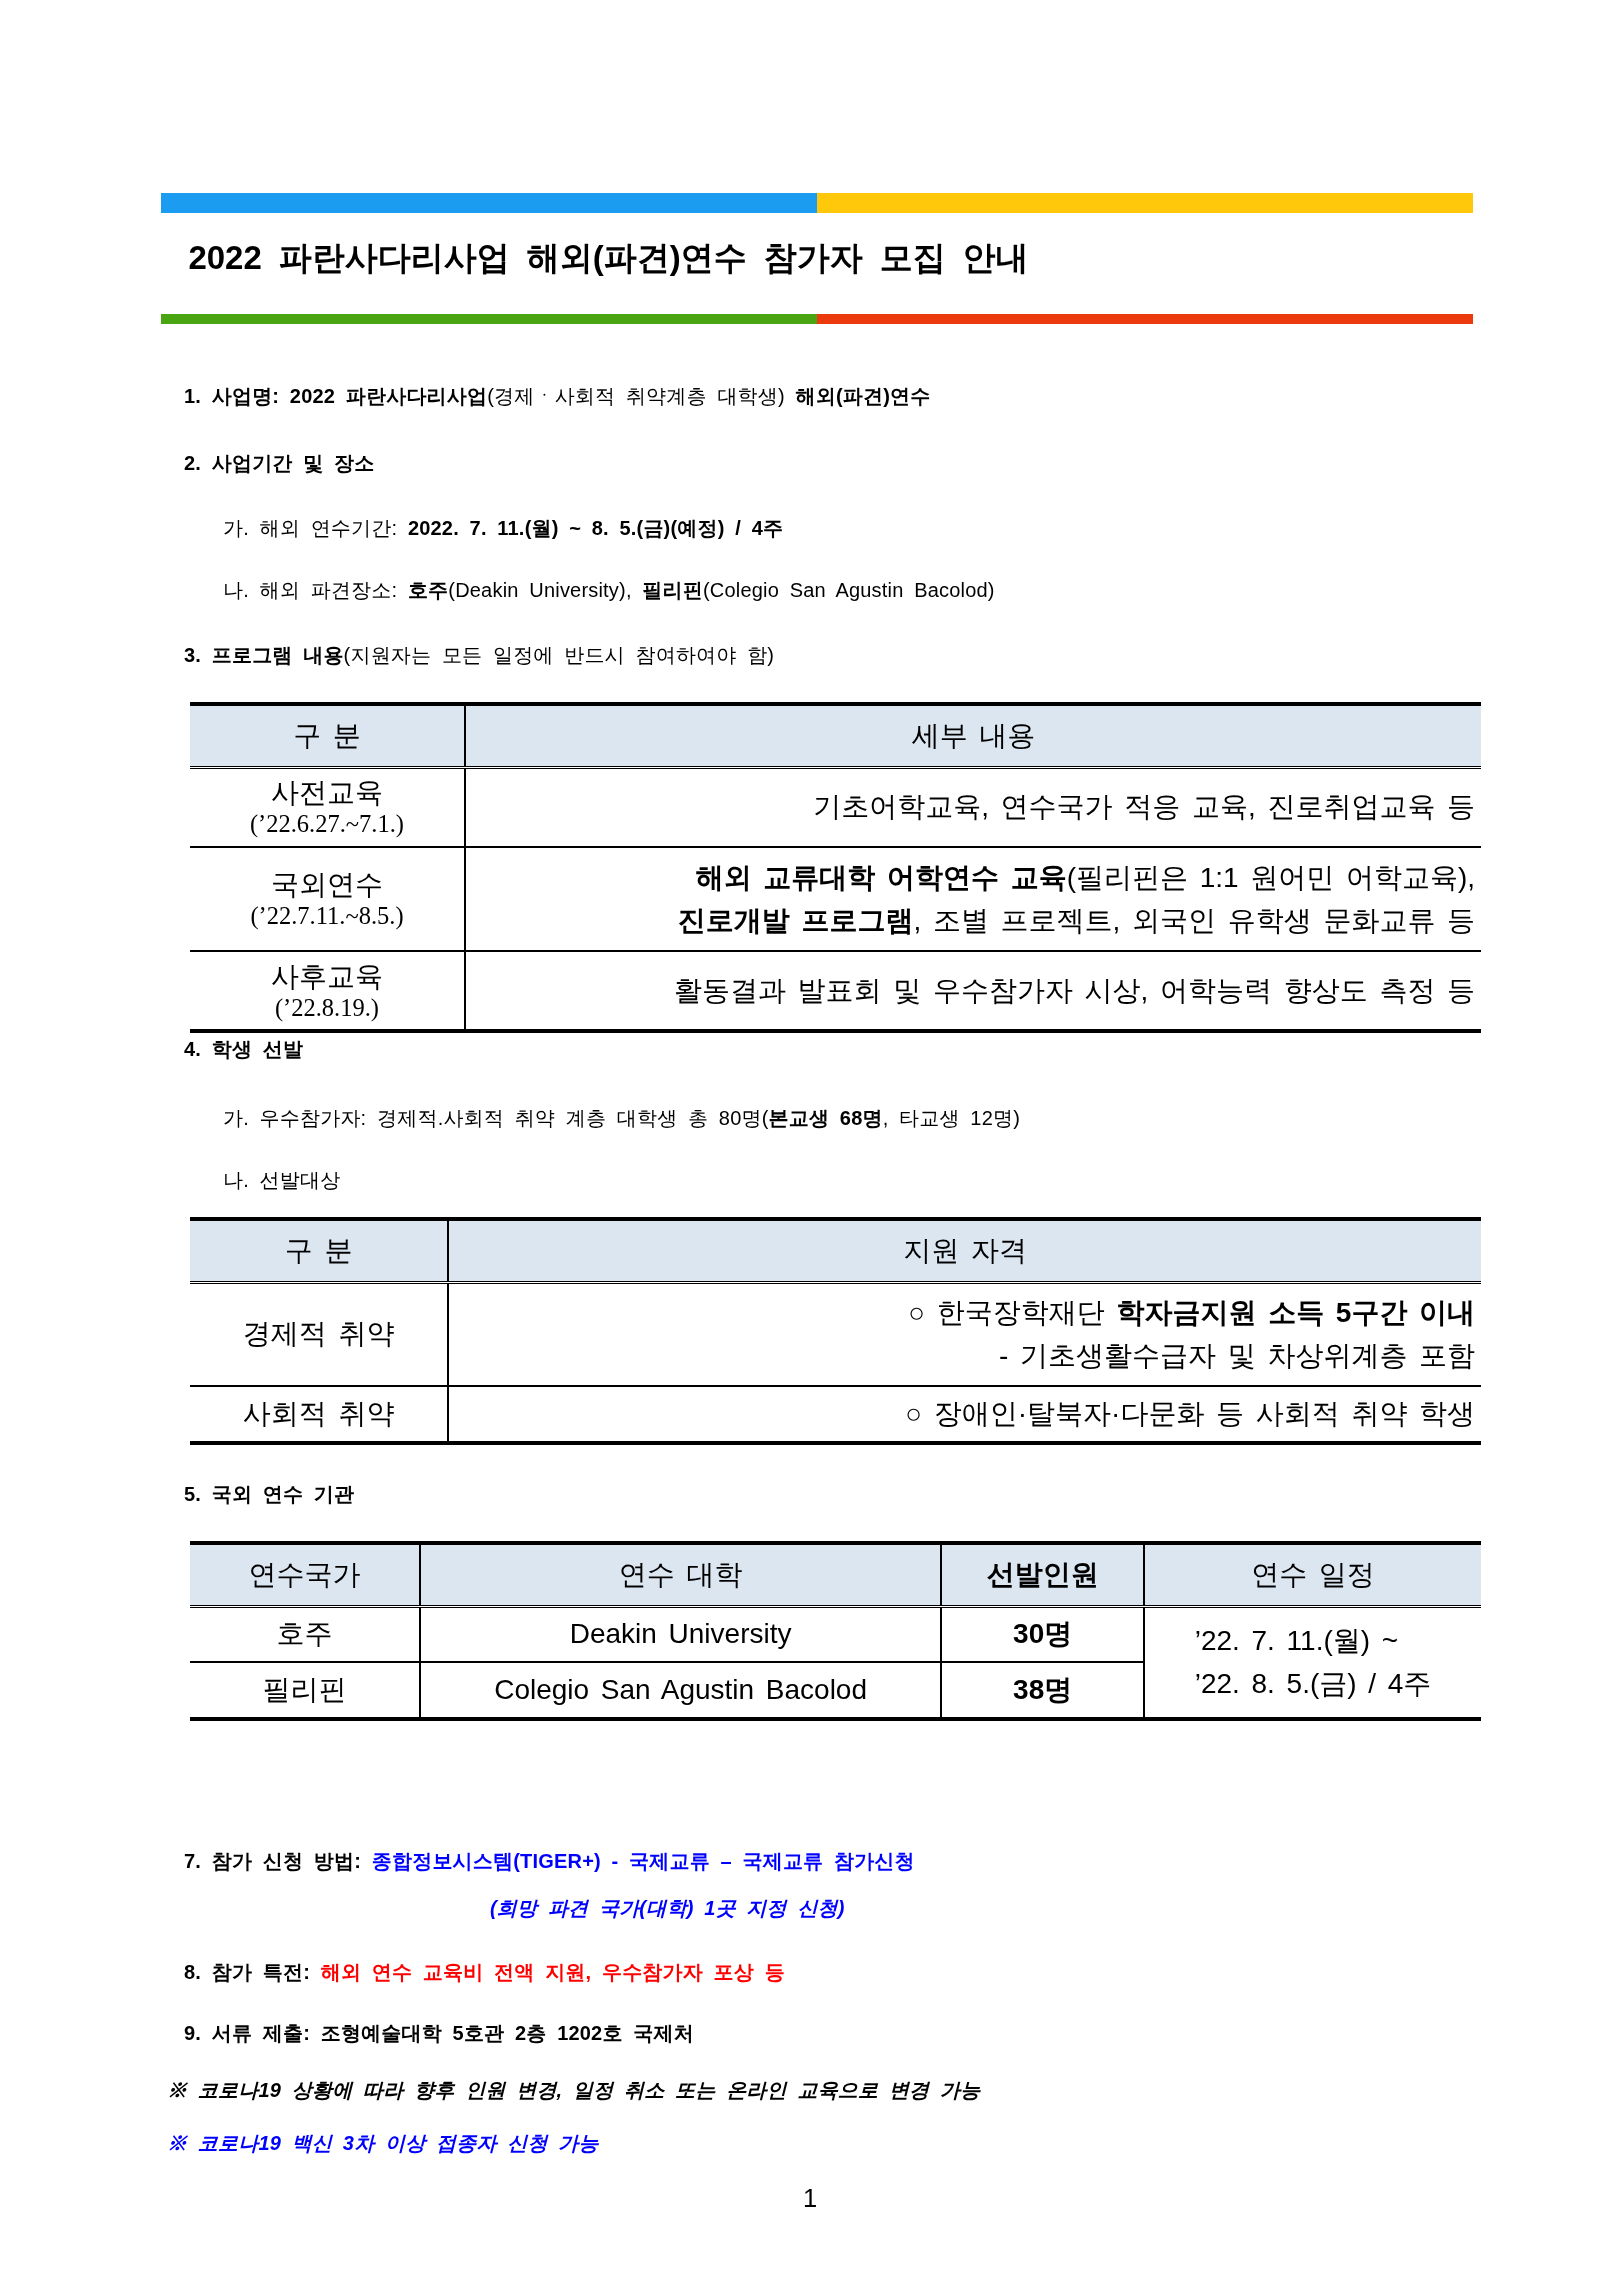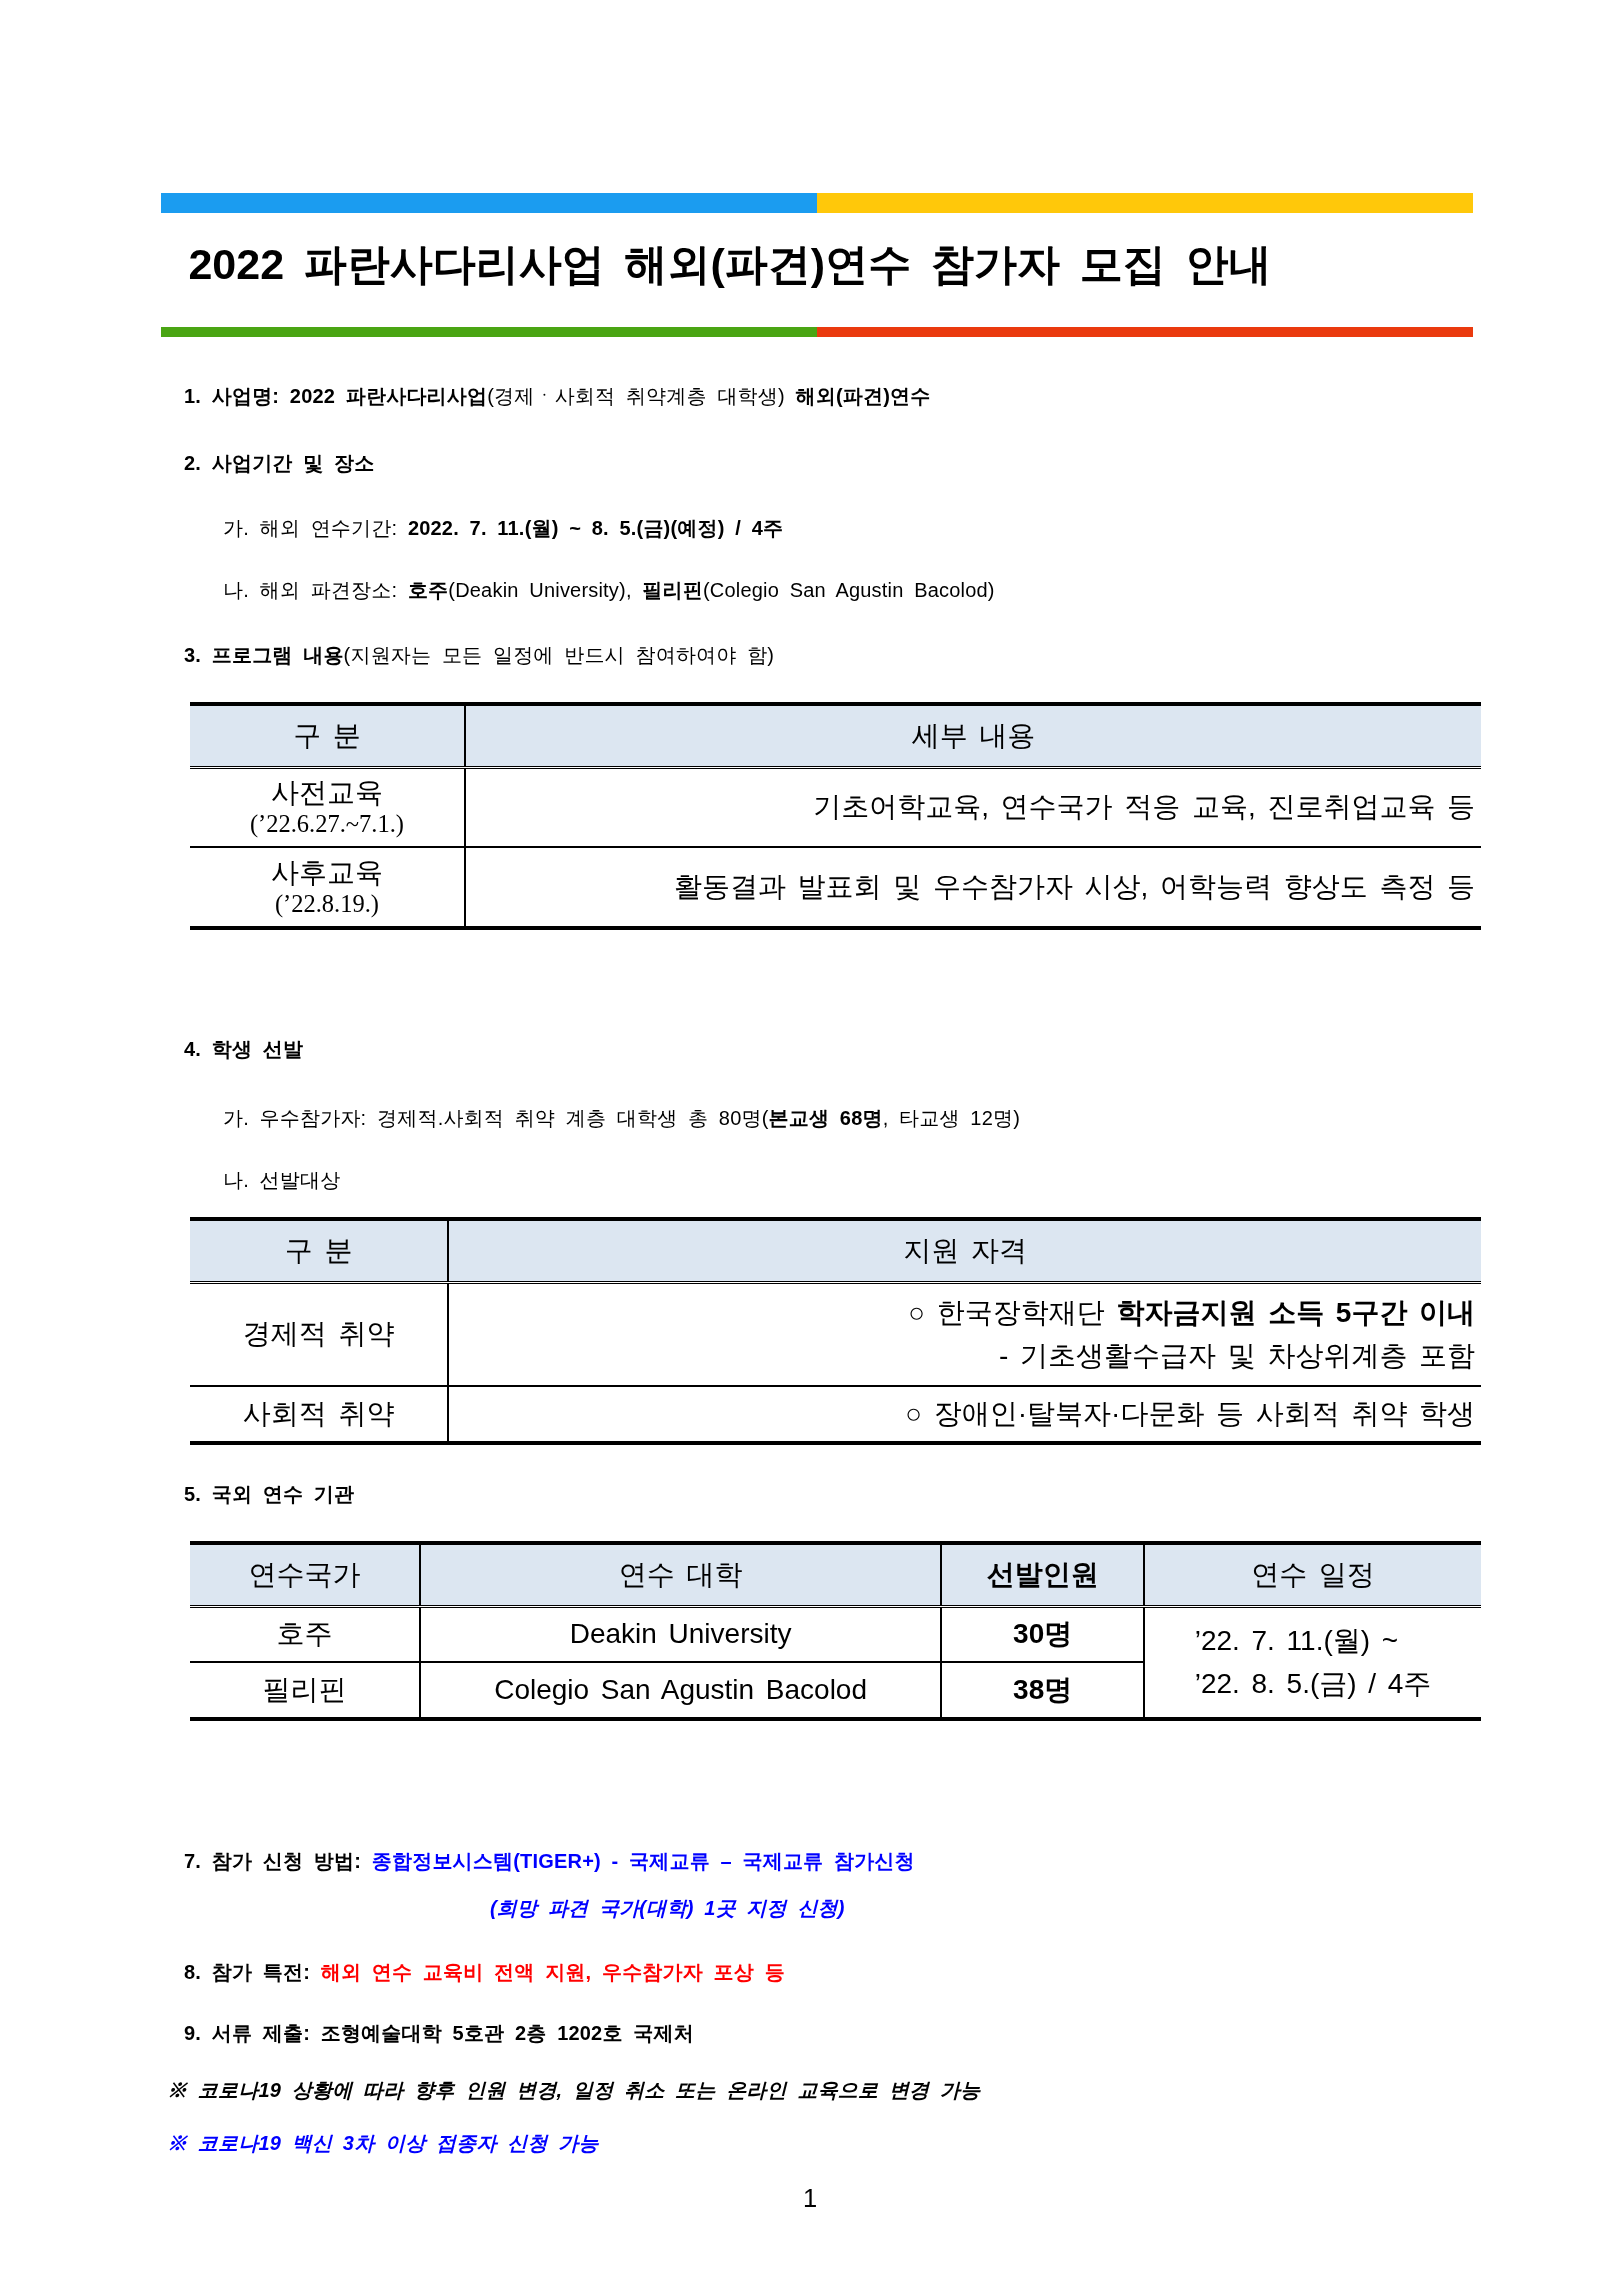--- a/index.html
+++ b/index.html
@@ -11,21 +11,21 @@
   .title-block{position:absolute;left:161px;top:193px;width:1312px;}
   .bar{display:flex;width:100%;}
   .bar-top{height:19.6px;}
   .bar-bottom{height:9.8px;margin-top:11.8px;}
   .seg{flex:1 1 50%;}
   .seg-blue{background:var(--bar-blue,#1b9cf0);}
   .seg-yellow{background:var(--bar-yellow,#ffc80a);}
   .seg-green{background:var(--bar-green,#4aa513);}
   .seg-red{background:var(--bar-red,#ea3a0e);}
   .title-text{
-    margin:0;padding:23.5px 0 21.6px 27.4px;font-size:43px;font-weight:700;
+    margin:0;padding:23.5px 0 21.6px 27.4px;font-size:33px;font-weight:700;
     letter-spacing:0px;word-spacing:7.8px;white-space:nowrap;
   }
   
   .sec{position:absolute;left:184px;margin:0;font-size:20px;font-weight:700;
        word-spacing:4.9px;letter-spacing:0.2px;white-space:nowrap;line-height:41px;}
   .sub{left:223px;font-weight:400;}
   .rg{font-weight:400;}
   b{font-weight:700;}
   .red{color:var(--em-red,#ff0000);}
   .blue{color:var(--em-blue,#0000ff);}
@@ -90,20 +90,27 @@
         <th>세부 내용</th>
       </tr>
     </thead>
     <tbody>
       <tr>
         <td class="lbl">
           <span class="lbl-main">사전교육</span>
           <span class="period">(’22.6.27.~7.1.)</span>
         </td>
         <td class="cnt">기초어학교육, 연수국가 적응 교육, 진로취업교육 등</td>
+      </tr>
+      <tr>
+        <td class="lbl">
+          <span class="lbl-main">국외연수</span>
+          <span class="period">(’22.7.11.~8.5.)</span>
+        </td>
+        <td class="cnt two-line"><b>해외 교류대학 어학연수 교육</b><span>(필리핀은 1:1 원어민 어학교육),</span><br><b>진로개발 프로그램</b><span>, 조별 프로젝트, 외국인 유학생 문화교류 등</span></td>
       </tr>
       <tr>
         <td class="lbl">
           <span class="lbl-main">사후교육</span>
           <span class="period">(’22.8.19.)</span>
         </td>
         <td class="cnt">활동결과 발표회 및 우수참가자 시상, 어학능력 향상도 측정 등</td>
       </tr>
     </tbody>
   </table>

